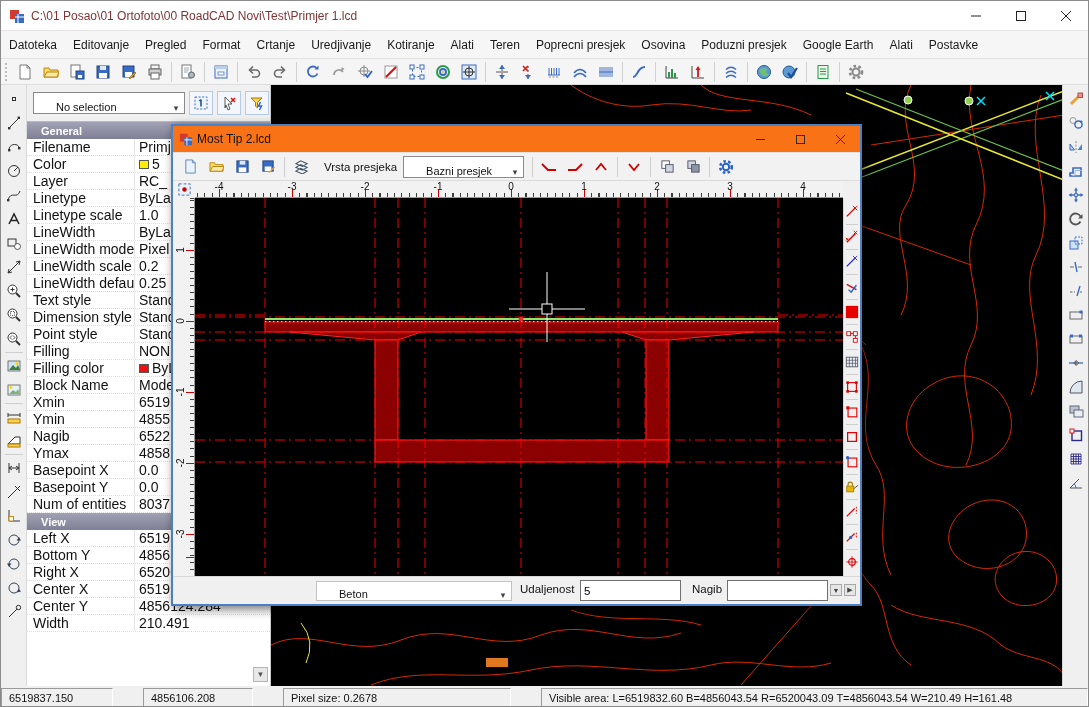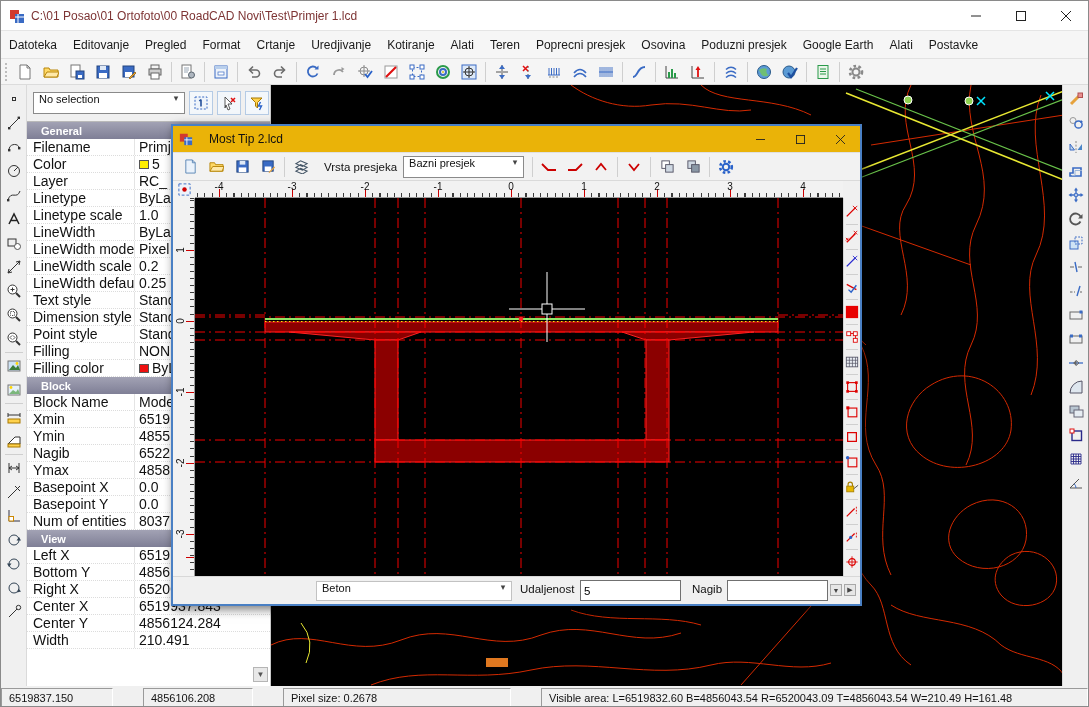--- a/index.html
+++ b/index.html
@@ -23,36 +23,36 @@
   
   .main{position:relative;height:601px;background:#f0f0f0;overflow:hidden;}
   .ltb,.rtb{position:absolute;top:0;bottom:0;width:26px;background:#f0f0f0;display:flex;flex-direction:column;align-items:center;padding-top:2px;}
   .ltb{left:0;border-right:1px solid #dadada;}
   .rtb{right:0;border-left:1px solid #dadada;}
   .vbtn{width:24px;height:24px;display:flex;align-items:center;justify-content:center;flex:0 0 auto;}
   .vsep{height:1px;width:18px;background:#cfcfcf;margin:1px 0;flex:0 0 auto;}
   
   .ppanel{position:absolute;left:26px;top:0;bottom:0;width:244px;background:#f0f0f0;z-index:1;border-right:1px solid #c9c9c9;}
   .ptop{height:36px;display:flex;align-items:center;padding-left:6px;}
-  .combo{height:22px;background:#fff;border:1px solid #8a8a8a;display:flex;align-items:flex-start;font-size:11px;padding-left:5px;color:#111;}
+  .combo{height:22px;background:#fff;border:1px solid #8a8a8a;display:flex;align-items:flex-end;font-size:11px;padding-left:22px;color:#111;}
   .combo .chev{margin-left:auto;width:16px;display:flex;align-items:center;justify-content:center;color:#444;font-size:9px;}
   .selcombo{width:152px;}
   .pbtn{width:24px;height:24px;margin-left:4px;border:1px solid #b5cbe5;background:#f3f7fb;display:flex;align-items:center;justify-content:center;}
   .pgrid{position:absolute;top:36px;left:0;right:0;bottom:0;background:#fff;overflow:hidden;border-top:1px solid #b9b9b9;}
   .phead{height:17px;background:linear-gradient(to bottom,#a2a2b4,#7f7f96);color:#fff;font-size:11px;font-weight:bold;display:flex;align-items:center;padding-left:14px;}
   .prow{height:17px;display:flex;font-size:14px;border-bottom:1px dotted #dcdcdc;background:#fff;}
   .pl{width:108px;padding-left:6px;display:flex;align-items:center;color:#111;white-space:nowrap;overflow:hidden;border-right:1px solid #e4e4e4;}
   .pv{flex:1;padding-left:4px;display:flex;align-items:center;color:#111;white-space:nowrap;overflow:hidden;}
   .swatch{width:10px;height:9px;border:1px solid #555;margin-right:3px;flex:0 0 auto;}
   .pscroll{position:absolute;right:2px;bottom:4px;width:15px;height:15px;background:#e8e8e8;border:1px solid #b5b5b5;font-size:8px;display:flex;align-items:center;justify-content:center;color:#555;}
   
   .dwg{position:absolute;left:270px;top:0;bottom:0;width:793px;background:#000;}
   
   .iwin{position:absolute;left:170px;top:39px;width:691px;height:482px;background:#f0f0f0;border:2px solid #4a80c4;z-index:10;box-shadow:3px 3px 10px rgba(0,0,0,.55);display:flex;flex-direction:column;}
-  .iw-title{height:26px;background:#eab308;display:flex;align-items:center;font-size:12px;color:#111;gap:12px;}
+  .iw-title{height:26px;background:#f97316;display:flex;align-items:center;font-size:12px;color:#111;}
   .iw-title .t{margin-left:4px;}
   .iw-title .wbtn{width:40px;font-size:12px;}
   .iw-tools{height:29px;background:#f2f2f2;display:flex;align-items:center;border-top:1px solid #e0e0e0;border-bottom:1px solid #dadada;padding-left:4px;font-size:11.5px;color:#111;}
   .iw-tools .lbl{margin:0 6px 0 10px;white-space:nowrap;}
   .vrstacombo{width:121px;height:22px;background:#fff;border:1px solid #8a8a8a;}
   .iw-rulerrow{height:17px;display:flex;background:#f2f2f2;}
   .corner{width:22px;height:17px;display:flex;align-items:center;justify-content:center;}
   .hruler{position:relative;width:648px;height:17px;background:#f2f2f2;border-bottom:1px solid #9a9a9a;}
   .hruler .minor{position:absolute;left:0;right:0;bottom:0;height:4px;background:repeating-linear-gradient(to right,#3c3c3c 0 1px,transparent 1px 7.3px);background-position-x:2px;}
   .hruler .major{position:absolute;left:0;right:0;bottom:0;height:8px;background:repeating-linear-gradient(to right,#cc0000 0 1px,transparent 1px 73px);background-position-x:24px;}
@@ -563,23 +563,20 @@
         <div class="prow">
             <div class="pl">Filling</div>
             <div class="pv">NONE</div>
           </div>
         <div class="prow">
             <div class="pl">Filling color</div>
             <div class="pv">
               <span class="swatch" style="background:#ee1111"></span>
               <span>ByLayer</span>
             </div>
-          </div>
-        <div class="phead">
-            <span>Block</span>
           </div>
         <div class="prow">
             <div class="pl">Block Name</div>
             <div class="pv">Model</div>
           </div>
         <div class="prow">
             <div class="pl">Xmin</div>
             <div class="pv">6519</div>
           </div>
         <div class="prow">

